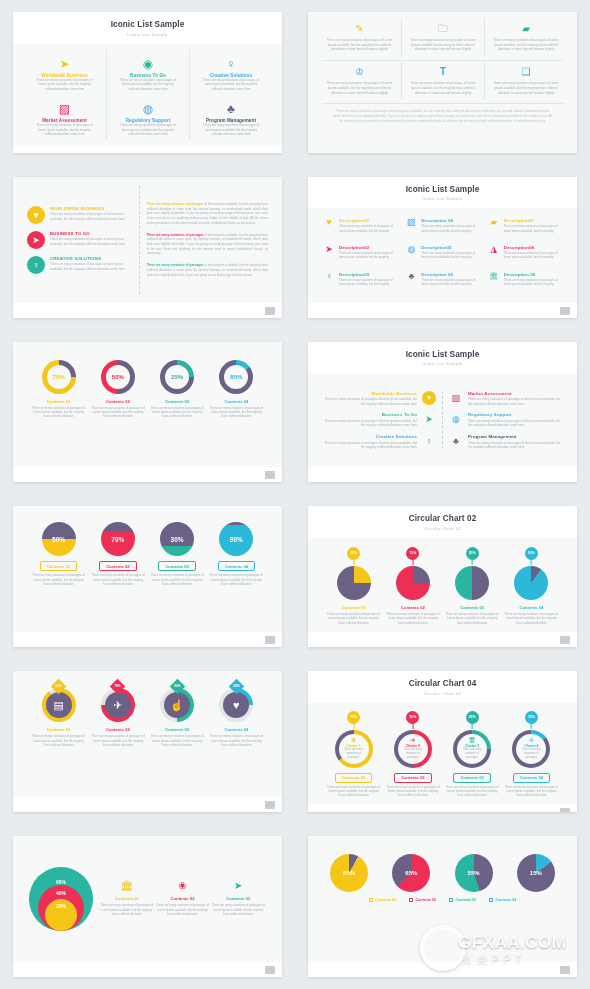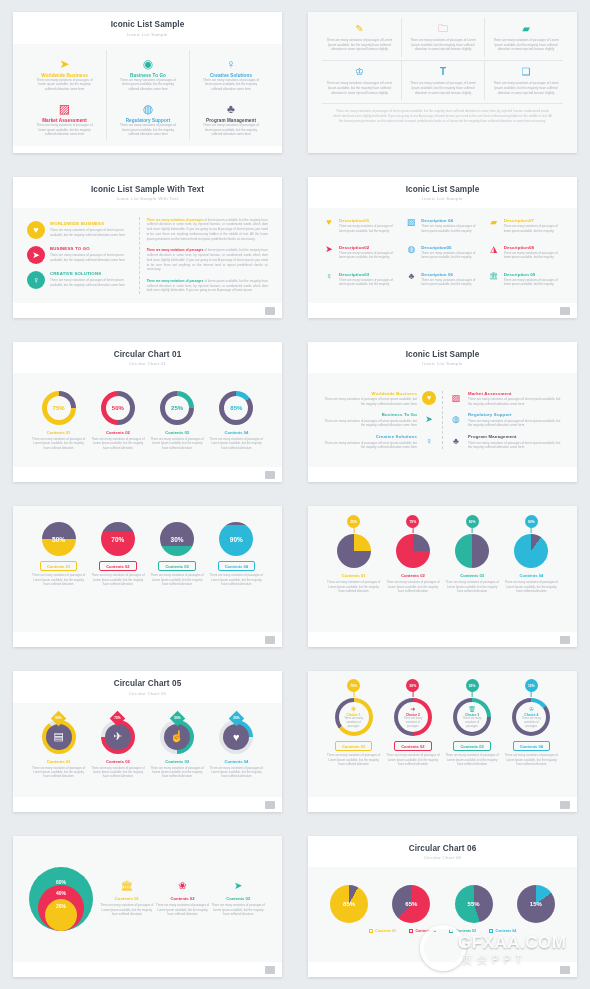--- a/index.html
+++ b/index.html
@@ -246,24 +246,20 @@
         </div>
         <div class="txl-rule"></div>
         <div class="txl-foot">There are many variations of passages of lorem ipsum available, but the majority have suffered alteration in some form, by injected humour randomized words which dont look even slightly believable. If you are going to use A passage of lorem ipsum, you need to be sure there embarrassing hidden in the middle of text. All the lorem ipsum generators on the internet tend to repeat predefined chunks as of lorem but the majority have suffered alteration in some form necessary.</div>
       </div>
 
     </div>
   </div>
 
   <div class="cell">
     <div class="slide">
-      <div class="slide-head">
-        <div class="slide-title">Iconic List Sample With Text</div>
-        <div class="slide-sub">Iconic List Sample With Text</div>
-      </div>
       <div class="slide-body">
         <div class="ilt-wrap">
           <div class="ilt-left">
             <div class="ilt-item">
               <div class="ilt-circle" style="background:#f5c518">♥</div>
               <div>
                 <div class="ilt-h" style="color:#f5c518">WORLDWIDE BUSINESS</div>
                 <div class="ilt-p">There are many variations of passages of lorem ipsum available, but the majority suffered alteration some form</div>
               </div>
             </div>
@@ -375,24 +371,20 @@
         </div>
       </div>
       <div class="slide-foot">
         <div class="pagebadge"></div>
       </div>
     </div>
   </div>
 
   <div class="cell">
     <div class="slide">
-      <div class="slide-head">
-        <div class="slide-title">Circular Chart 01</div>
-        <div class="slide-sub">Circular Chart 01</div>
-      </div>
       <div class="slide-body">
         <div class="chart-row" style="padding-top:12px">
           <div class="chart-col">
             <div class="donut" style="background:conic-gradient(#6b6186 0 25%, #f5c518 25% 100%);">
               <div class="hole" style="color:#f5c518">75%</div>
             </div>
             <div class="cap" style="color:#f5c518">Contents 01</div>
             <div class="capp">There are many variations of passages of Lorem Ipsum available, but the majority have suffered alteration</div>
           </div>
           <div class="chart-col">
@@ -520,20 +512,24 @@
         </div>
       </div>
       <div class="slide-foot">
         <div class="pagebadge"></div>
       </div>
     </div>
   </div>
 
   <div class="cell">
     <div class="slide">
+      <div class="slide-head">
+        <div class="slide-title">Circular Chart 02</div>
+        <div class="slide-sub">Circular Chart 02</div>
+      </div>
       <div class="slide-body">
         <div class="chart-row" style="padding-top:3px">
           <div class="chart-col">
             <div class="badge" style="background:#f5c518;color:#f5c518;">
               <span style="color:#fff">25%</span>
             </div>
             <div class="pie" style="margin-top:6px;background:conic-gradient(#f5c518 0 25%, #6b6186 25% 100%);"></div>
             <div class="cap" style="color:#f5c518">Contents 01</div>
             <div class="capp">There are many variations of passages of Lorem Ipsum available, but the majority have suffered alteration</div>
           </div>
@@ -564,24 +560,20 @@
         </div>
       </div>
       <div class="slide-foot">
         <div class="pagebadge"></div>
       </div>
     </div>
   </div>
 
   <div class="cell">
     <div class="slide">
-      <div class="slide-head">
-        <div class="slide-title">Circular Chart 05</div>
-        <div class="slide-sub">Circular Chart 05</div>
-      </div>
       <div class="slide-body">
         <div class="chart-row" style="padding-top:4px">
           <div class="chart-col">
             <div class="diamond" style="background:#f5c518">
               <span>90%</span>
             </div>
             <div class="ring05" style="background:conic-gradient(#f5c518 0 90%, #e3e6e9 90% 100%);">
               <div class="inner">▤</div>
             </div>
             <div class="cap" style="color:#f5c518">Contents 01</div>
@@ -620,20 +612,24 @@
         </div>
       </div>
       <div class="slide-foot">
         <div class="pagebadge"></div>
       </div>
     </div>
   </div>
 
   <div class="cell">
     <div class="slide">
+      <div class="slide-head">
+        <div class="slide-title">Circular Chart 04</div>
+        <div class="slide-sub">Circular Chart 04</div>
+      </div>
       <div class="slide-body">
         <div class="chart-row" style="padding-top:2px">
           <div class="chart-col">
             <div class="badge" style="background:#f5c518;color:#f5c518;">
               <span style="color:#fff">75%</span>
             </div>
             <div class="ring04" style="margin-top:6px;background:conic-gradient(#f5c518 0 65%, #6b6186 65% 100%);">
               <div class="in">
                 <div class="ch-ico" style="color:#f5c518">✾</div>
                 <div class="ch-h" style="color:#f5c518">Choice 1</div>
@@ -722,24 +718,20 @@
         </div>
       </div>
       <div class="slide-foot">
         <div class="pagebadge"></div>
       </div>
     </div>
   </div>
 
   <div class="cell">
     <div class="slide">
-      <div class="slide-head">
-        <div class="slide-title">Circular Chart 06</div>
-        <div class="slide-sub">Circular Chart 06</div>
-      </div>
       <div class="slide-body">
         <div style="display:flex;justify-content:space-around;align-items:center;padding-top:12px;">
           <div class="pie" style="width:38px;height:38px;background:conic-gradient(#6b6186 0 8%, #f5c518 8% 100%);">
             <div style="position:absolute;inset:0;display:flex;align-items:center;justify-content:center;color:#fff;font-size:6px;font-weight:bold;">85%</div>
           </div>
           <div class="pie" style="width:38px;height:38px;background:conic-gradient(#ed2e55 0 62%, #6b6186 62% 100%);">
             <div style="position:absolute;inset:0;display:flex;align-items:center;justify-content:center;color:#fff;font-size:6px;font-weight:bold;">65%</div>
           </div>
           <div class="pie" style="width:38px;height:38px;background:conic-gradient(#6b6186 0 45%, #2ab5a0 45% 100%);">
             <div style="position:absolute;inset:0;display:flex;align-items:center;justify-content:center;color:#fff;font-size:6px;font-weight:bold;">55%</div>

